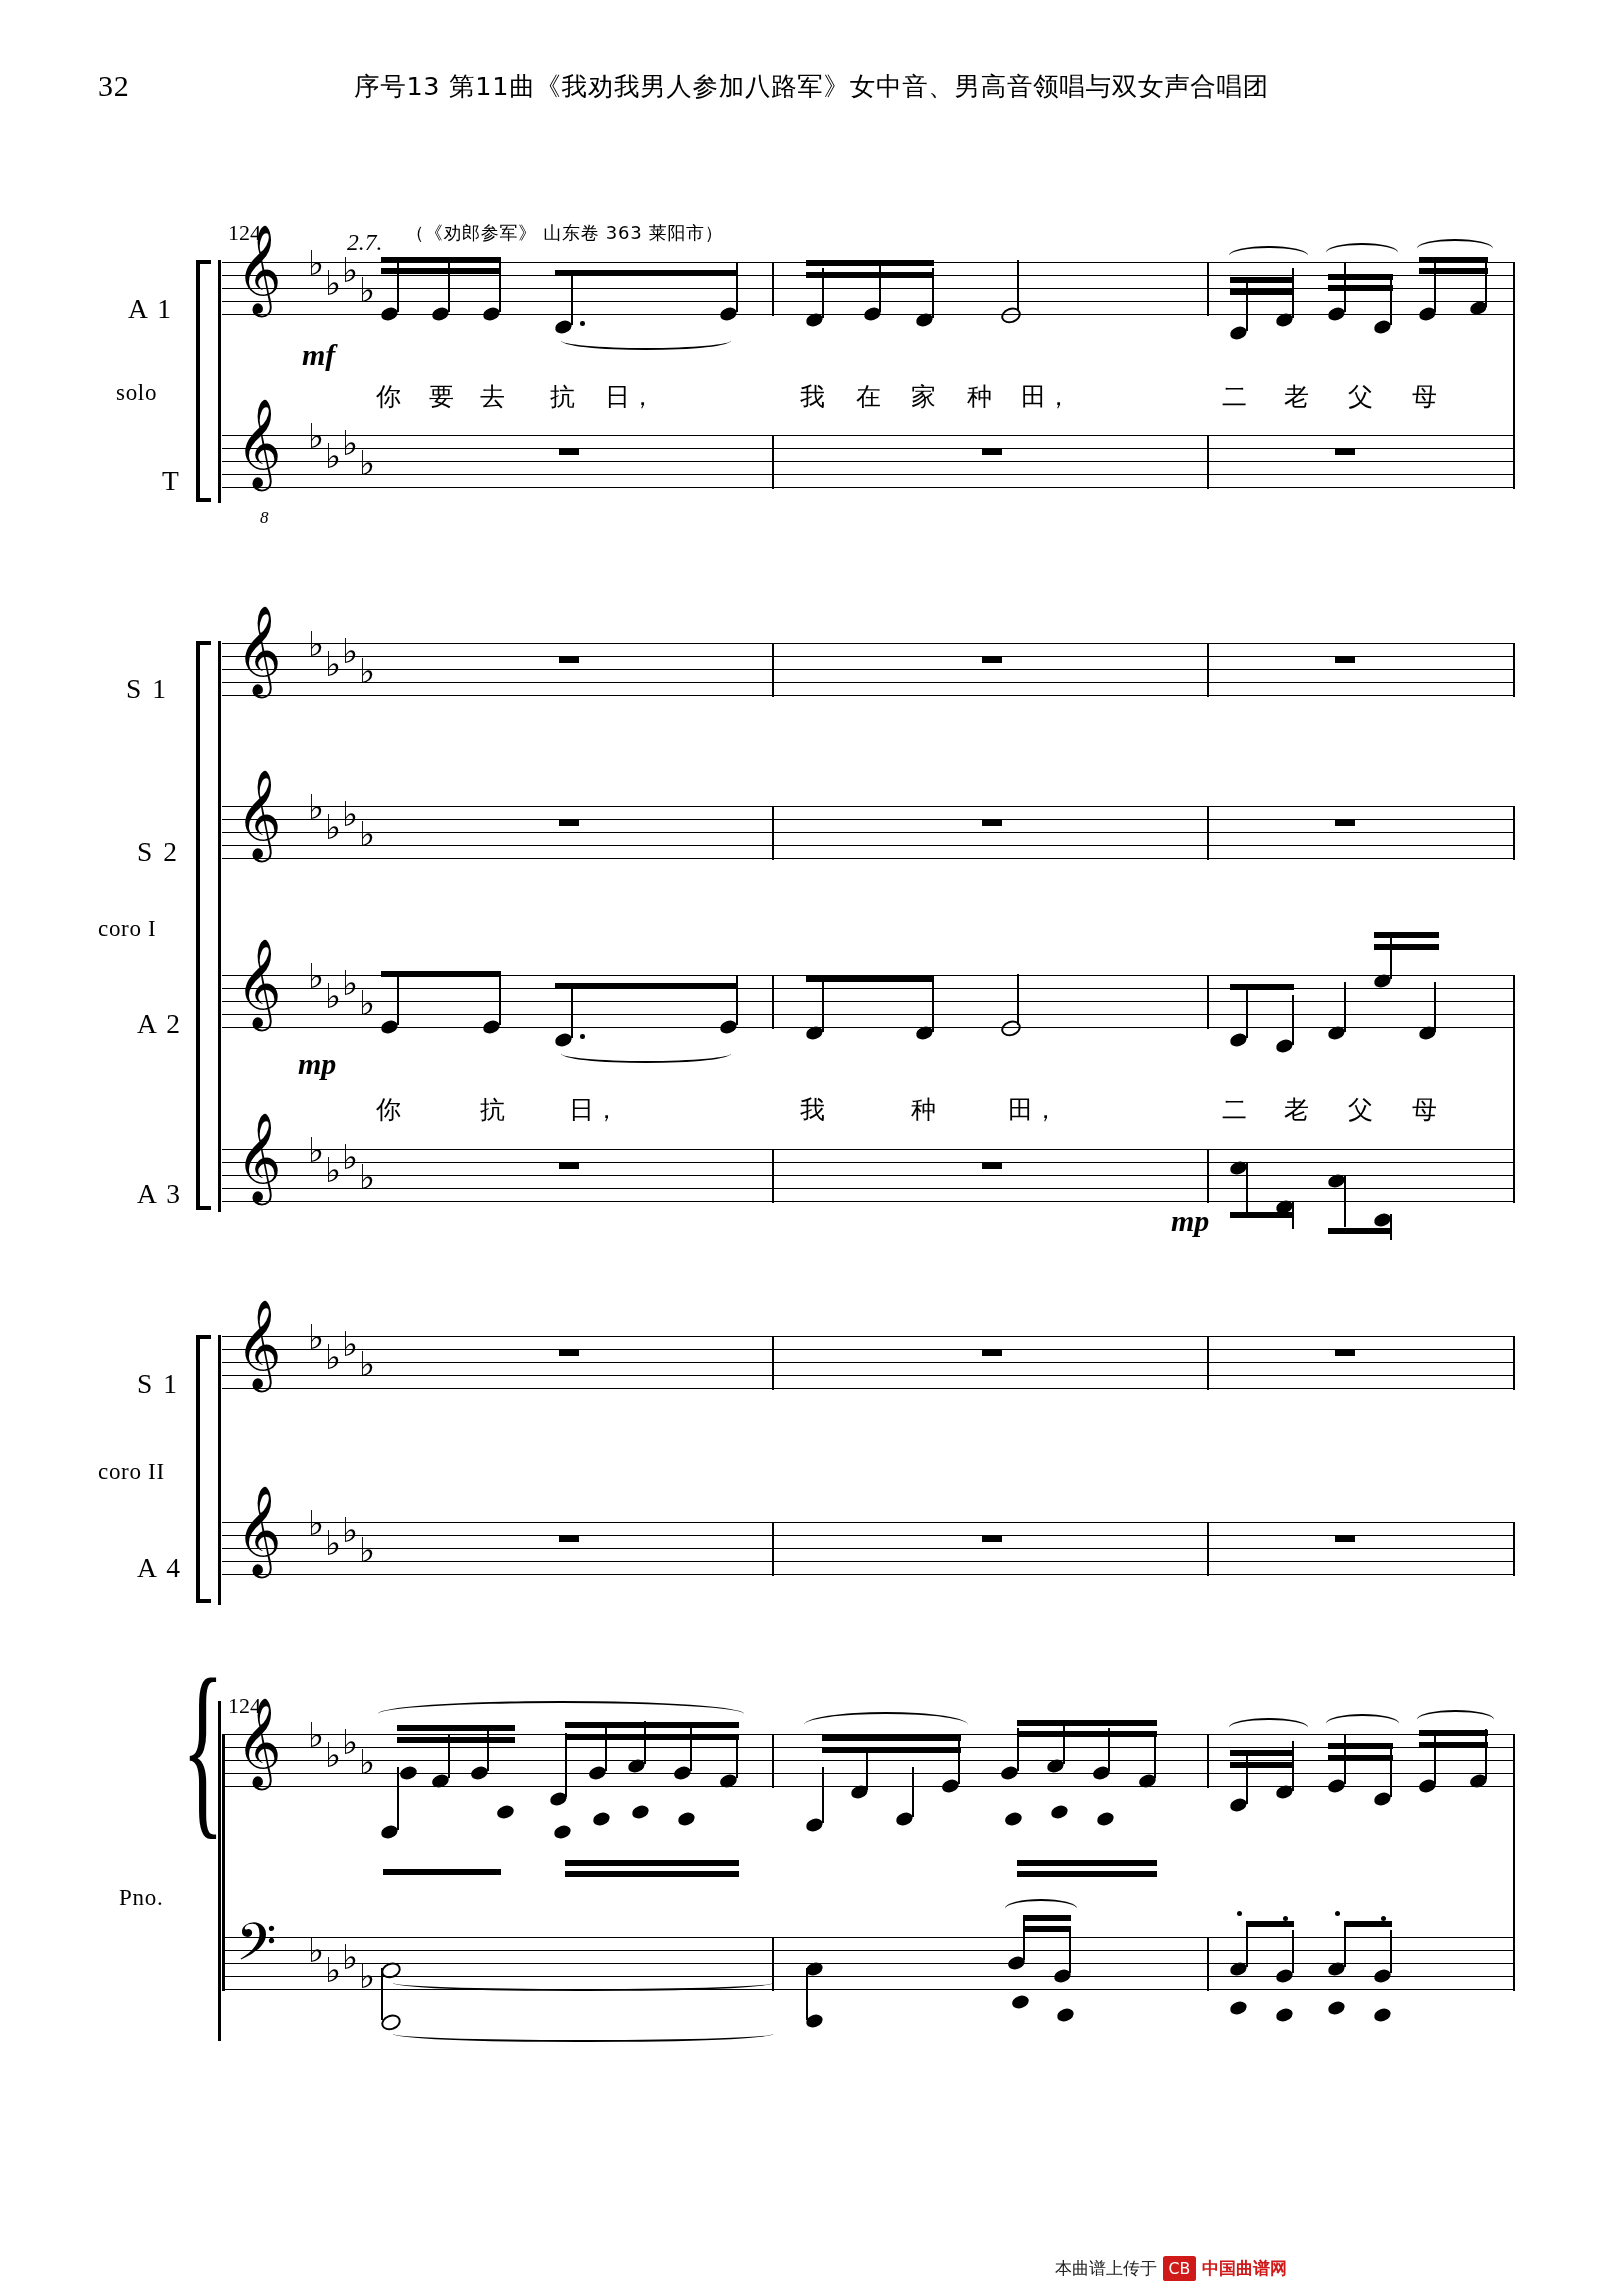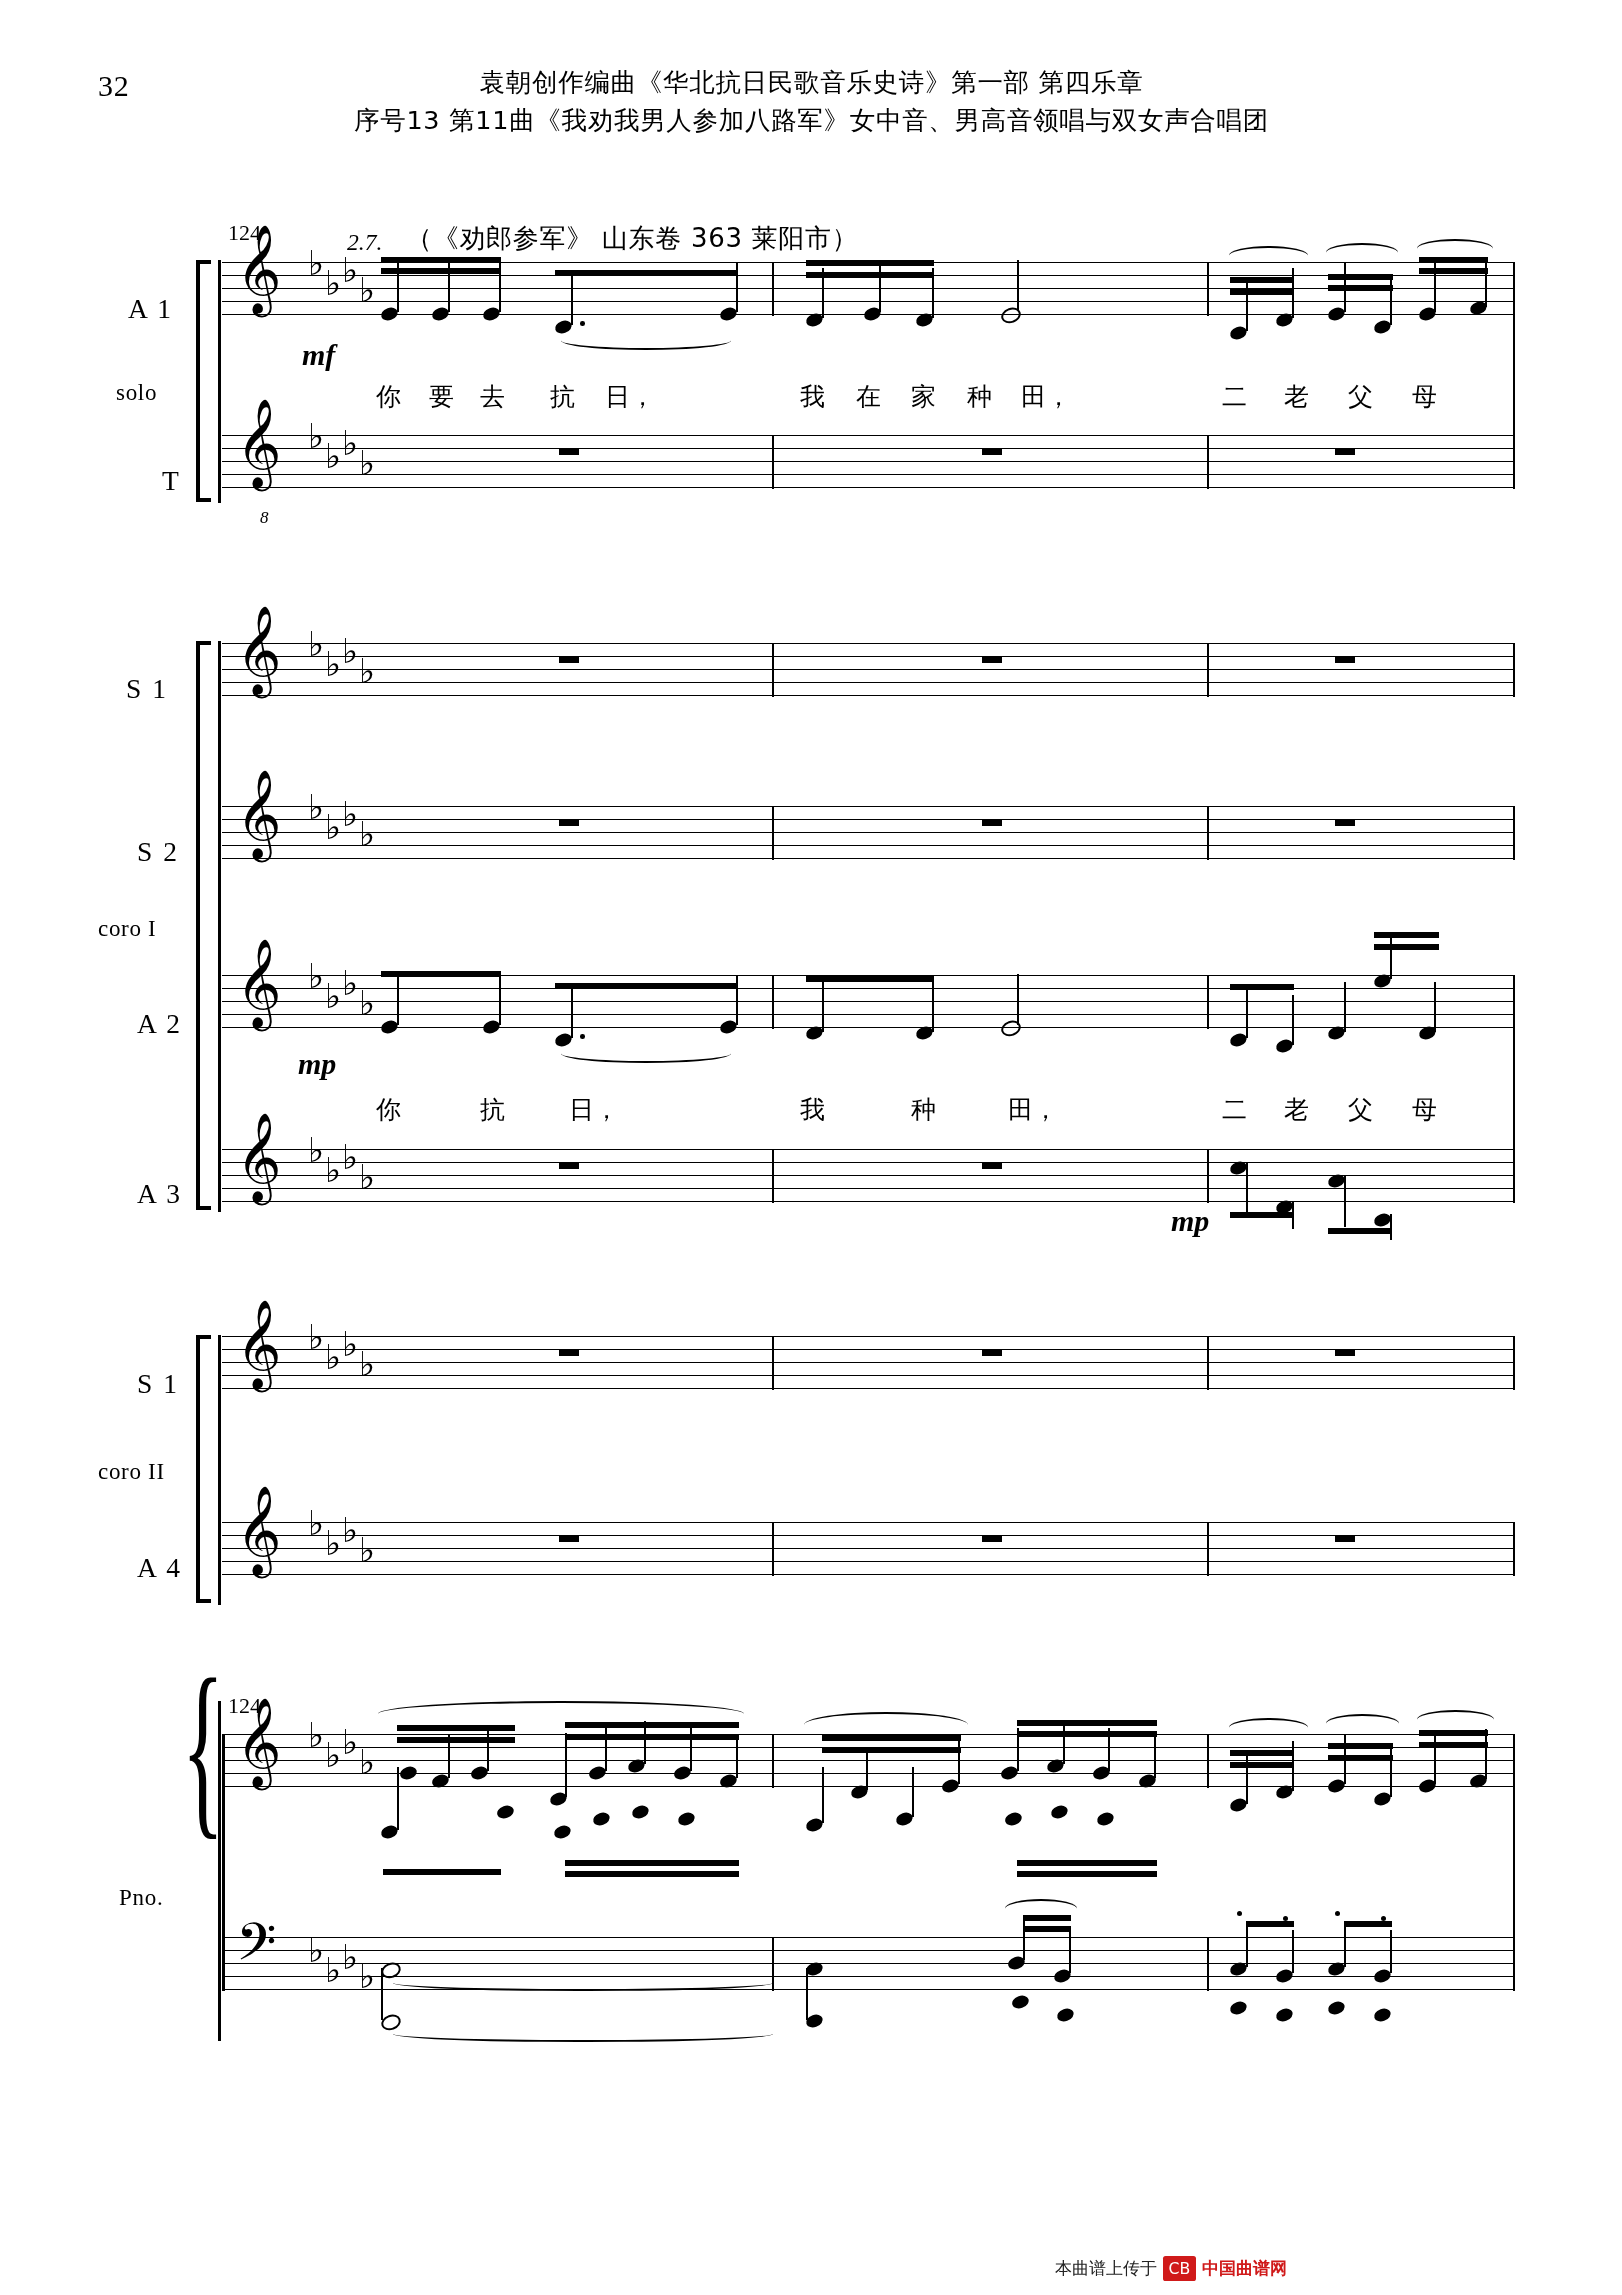--- a/index.html
+++ b/index.html
@@ -158,21 +158,21 @@
   
   .measno {
     position: absolute;
     font-size: 22px;
     font-family: "Liberation Serif", serif;
   }
 
   
   .srctext {
     position: absolute;
-    font-size: 26px;
+    font-size: 18px;
     font-family: "DejaVu Sans", sans-serif;
     white-space: nowrap;
     letter-spacing: 0.7px;
   }
   .rehearsal {
     position: absolute;
     font-size: 23.6px;
     font-family: "Liberation Serif", serif;
     font-style: italic;
   }
@@ -279,21 +279,20 @@
   }
 </style>
 </head>
 <body>
 
 <div class="page">
 
   <div class="page-number">32</div>
 
   <div class="title-block">
-    <div class="title-line-1">袁朝创作编曲《华北抗日民歌音乐史诗》第一部  第四乐章</div>
     <div class="title-line-2">序号13    第11曲《我劝我男人参加八路军》女中音、男高音领唱与双女声合唱团</div>
   </div>
 
   <div class="score">
 
     <div class="sysline" style="left:218px; top:260px; height:243px;"></div>
     <div class="sysline" style="left:218px; top:641px; height:571px;"></div>
     <div class="sysline" style="left:218px; top:1335px; height:270px;"></div>
     <div class="sysline" style="left:218px; top:1701px; height:340px;"></div>
 

